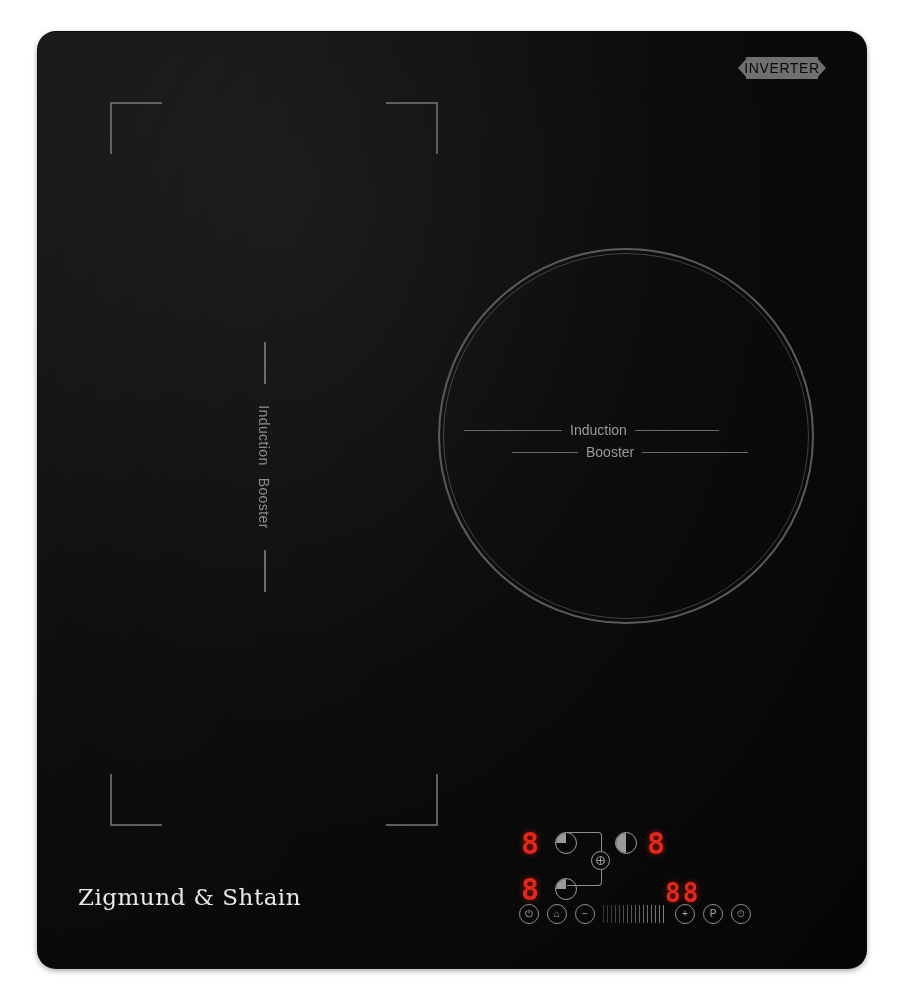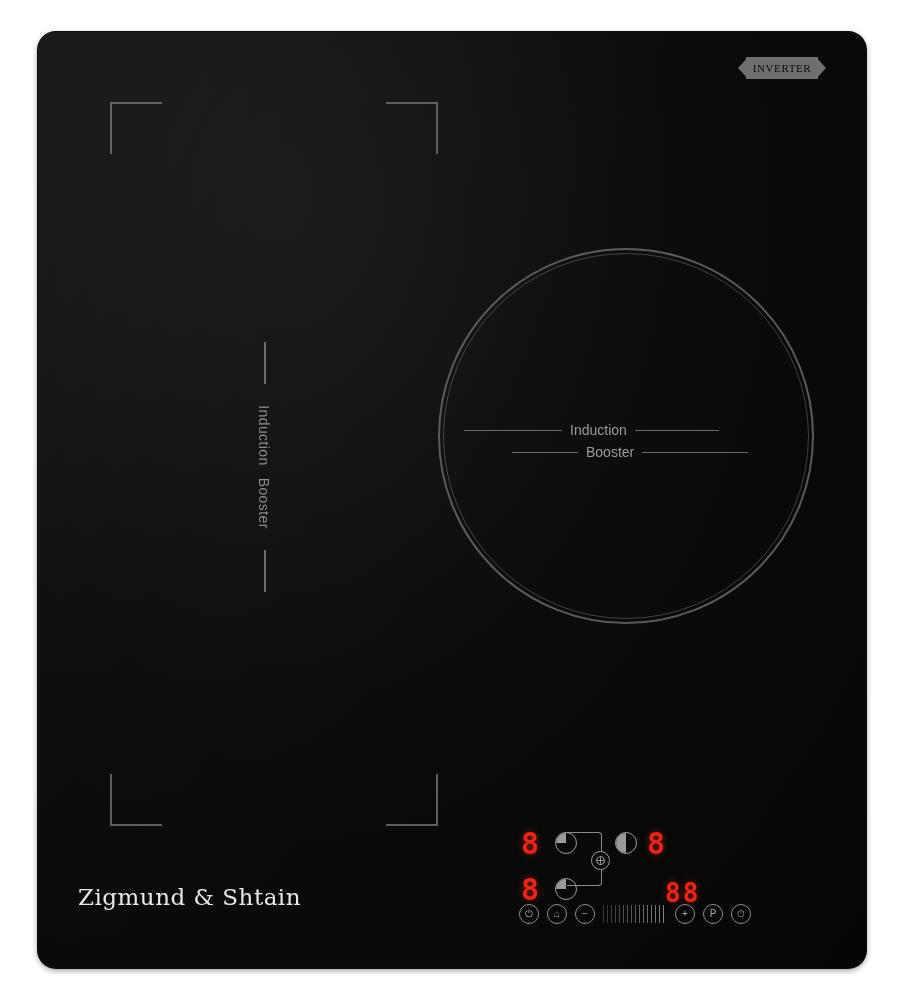--- a/index.html
+++ b/index.html
@@ -75,23 +75,23 @@
     left: 8px;
     right: 8px;
     top: 0;
     bottom: 0;
     background: #6f6f6f;
   }
   .inverter-badge .txt {
     position: relative;
     z-index: 2;
     color: #0a0a0a;
-    font-size: 11px;
+    font-size: 14px;
     letter-spacing: 0.6px;
-    font-family: Liberation Serif, serif;
+    font-family: Liberation Sans, sans-serif;
   }
 
   
   .bracket {
     position: absolute;
     width: 52px;
     height: 52px;
   }
   .bracket::before, .bracket::after {
     content: "";

